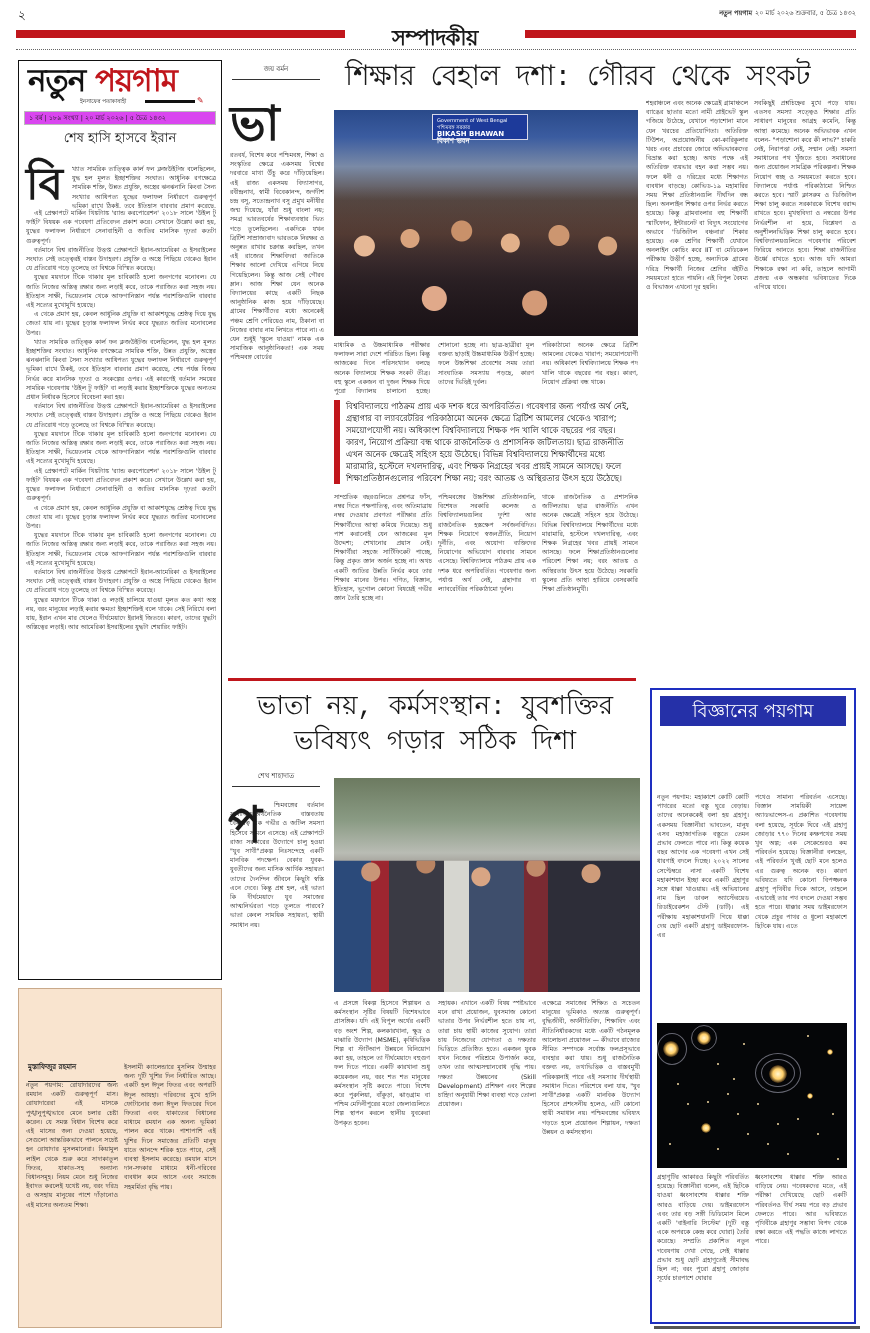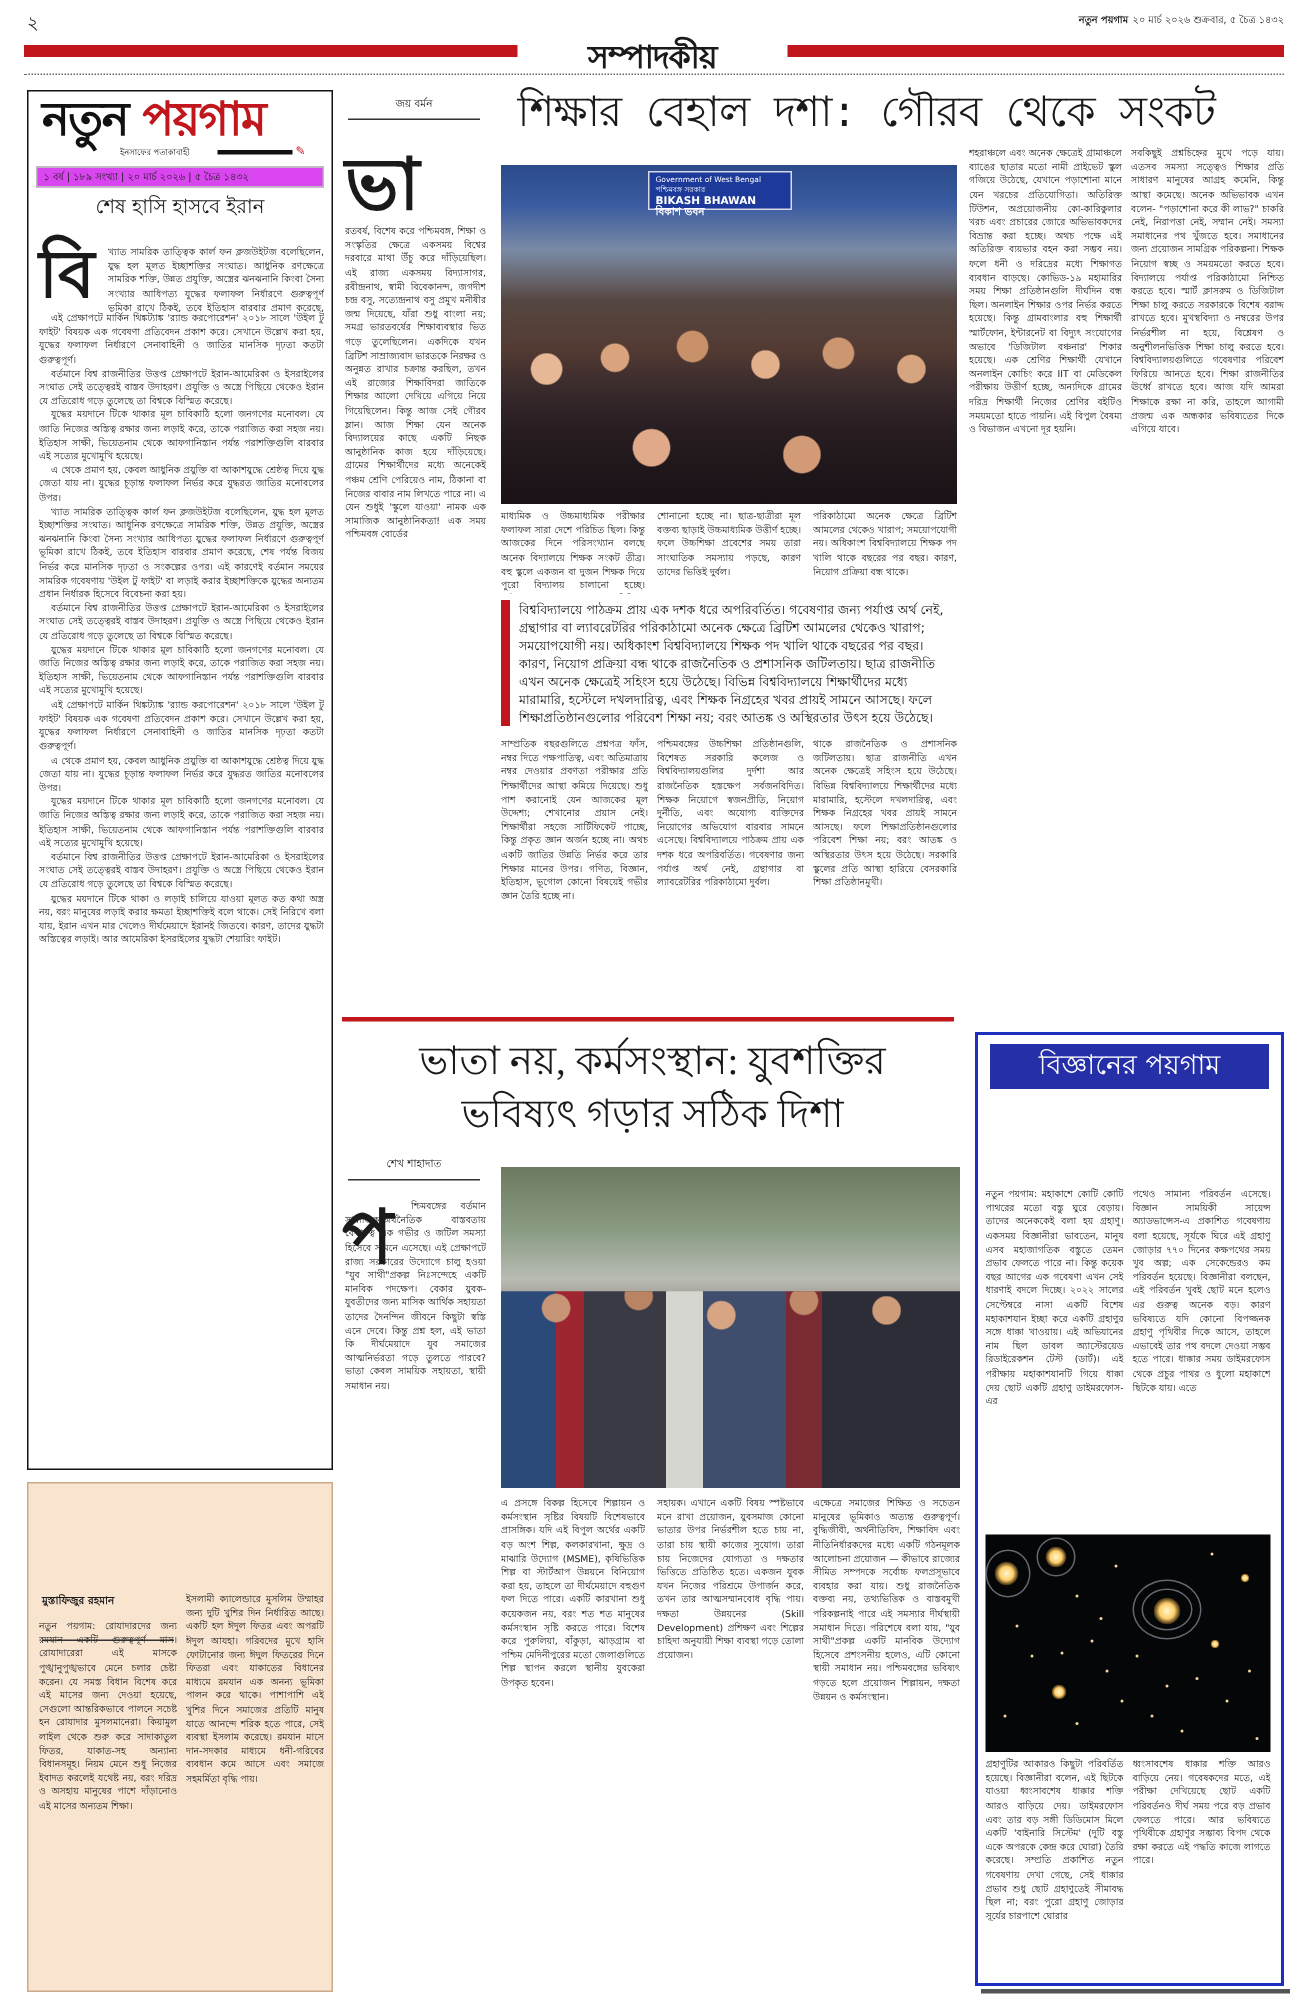--- a/index.html
+++ b/index.html
@@ -21,42 +21,42 @@
   .masthead .red { color: #c0161c; }
   .mast-tag { left: 80px; top: 98px; font-size: 5.5px; color: #111; }
   .mast-line { left: 145px; top: 100px; width: 50px; height: 3px; background: #111; }
   .mast-pen { left: 197px; top: 97px; width: 14px; height: 8px; color: #c0161c; font-size: 8px; line-height: 8px; }
   .issue-bar { left: 24px; top: 111px; width: 192px; height: 14px; background: #d946ef; border: 1px solid #bbb; font-size: 6.5px; line-height: 12px; padding-left: 4px; }
   .lead-title { left: 24px; top: 128px; width: 192px; font-size: 13px; font-weight: 400; text-align: center; font-family: "DejaVu Serif", serif; }
   .dropcap-bi { left: 26px; top: 162px; font-size: 44px; font-family: "DejaVu Serif", serif; font-weight: 700; line-height: 44px; }
 
   .ramzan-box { left: 18px; top: 988px; width: 204px; height: 340px; background: #f9e4cf; border: 1px solid #c9a98a; }
   .ramzan-title { left: 22px; top: 996px; width: 196px; font-size: 18px; line-height: 26px; text-align: center; font-family: "DejaVu Serif", serif; }
-  .ramzan-author { left: 28px; top: 1061px; width: 88px; font-size: 7px; font-weight: 700; border-bottom: 1px solid #333; padding-bottom: 20px; }
+  .ramzan-author { left: 28px; top: 1061px; width: 88px; font-size: 7px; font-weight: 700; border-bottom: 1px solid #333; padding-bottom: 8px; }
 
   
   .author1 { left: 232px; top: 63px; width: 88px; font-size: 7px; text-align: center; padding-bottom: 4px; border-bottom: 1px solid #333; }
   .main-title { left: 345px; top: 58px; width: 530px; font-size: 28px; font-family: Liberation Mono, monospace; line-height: 40px; white-space: nowrap; letter-spacing: -0.5px; }
   .photo1 { left: 334px; top: 110px; width: 304px; height: 226px; background: linear-gradient(180deg, #2a4a8a 0%, #3b5ca0 12%, #7a8aa6 25%, #5a4b44 40%, #6d4c3a 55%, #3d2f2a 75%, #241c19 100%); overflow: hidden; }
   .photo1 .sign { position: absolute; left: 98px; top: 4px; width: 96px; height: 26px; background: #1d3a9a; color: #fff; font-size: 5px; padding: 2px 4px; line-height: 7px; border: 1px solid #d8d8e8; }
   .photo1 .sign b { font-size: 7px; display: block; }
   .photo1 .people { position: absolute; left: 0; bottom: 0; width: 100%; height: 150px; background:
       radial-gradient(circle at 10% 40%, #e6b896 0 10px, transparent 11px),
       radial-gradient(circle at 25% 35%, #d9a37d 0 9px, transparent 10px),
       radial-gradient(circle at 42% 30%, #c9916a 0 10px, transparent 11px),
       radial-gradient(circle at 58% 38%, #e2b08a 0 9px, transparent 10px),
       radial-gradient(circle at 74% 33%, #cc9670 0 10px, transparent 11px),
       radial-gradient(circle at 90% 40%, #d6a47e 0 9px, transparent 10px),
       radial-gradient(circle at 33% 75%, #e0a98a 0 12px, transparent 13px),
       radial-gradient(circle at 66% 78%, #d39a77 0 12px, transparent 13px),
       linear-gradient(180deg, transparent 0%, rgba(40,30,40,.6) 50%, #1a1216 100%); }
   .dropcap-bha { left: 230px; top: 98px; font-size: 48px; line-height: 50px; font-family: "DejaVu Serif", serif; font-weight: 700; }
   .pull-quote { left: 334px; top: 400px; width: 304px; height: 84px; border-left: 6px solid #c0161c; padding-left: 6px; font-size: 8.3px; line-height: 12px; font-weight: 400; color: #111; overflow: hidden; }
   .redrule { left: 228px; top: 678px; width: 408px; height: 3px; background: #c0161c; }
-  .headline2 { left: 230px; top: 690px; width: 410px; text-align: center; font-size: 26px; line-height: 35px; font-family: Liberation Serif, serif; }
+  .headline2 { left: 230px; top: 690px; width: 410px; text-align: center; font-size: 26px; line-height: 35px; font-family: Liberation Mono, monospace; }
   .author2 { left: 232px; top: 770px; width: 88px; font-size: 7px; text-align: center; padding-bottom: 4px; border-bottom: 1px solid #333; }
   .photo2 { left: 334px; top: 778px; width: 306px; height: 214px; background: linear-gradient(180deg, #6c7a60 0%, #8a9b84 20%, #b9bcb4 35%, #7a6c68 50%, #3d3a46 75%, #26232b 100%); overflow: hidden; }
   .photo2 .people { position: absolute; left: 0; bottom: 0; width: 100%; height: 160px; background:
       radial-gradient(circle at 12% 25%, #c99577 0 9px, transparent 10px),
       radial-gradient(circle at 30% 20%, #b98463 0 9px, transparent 10px),
       radial-gradient(circle at 48% 28%, #d8a584 0 9px, transparent 10px),
       radial-gradient(circle at 66% 22%, #c08a6a 0 9px, transparent 10px),
       radial-gradient(circle at 84% 26%, #cf9c7a 0 9px, transparent 10px),
       linear-gradient(90deg, #2b4a7a 0 12%, #9d2630 12% 18%, #3a3a44 18% 36%, #d6d6d0 36% 44%, #3e4e6c 44% 62%, #7a2a32 62% 70%, #2d2d38 70% 100%);
       background-blend-mode: normal; clip-path: polygon(0 18%, 100% 18%, 100% 100%, 0 100%); }

